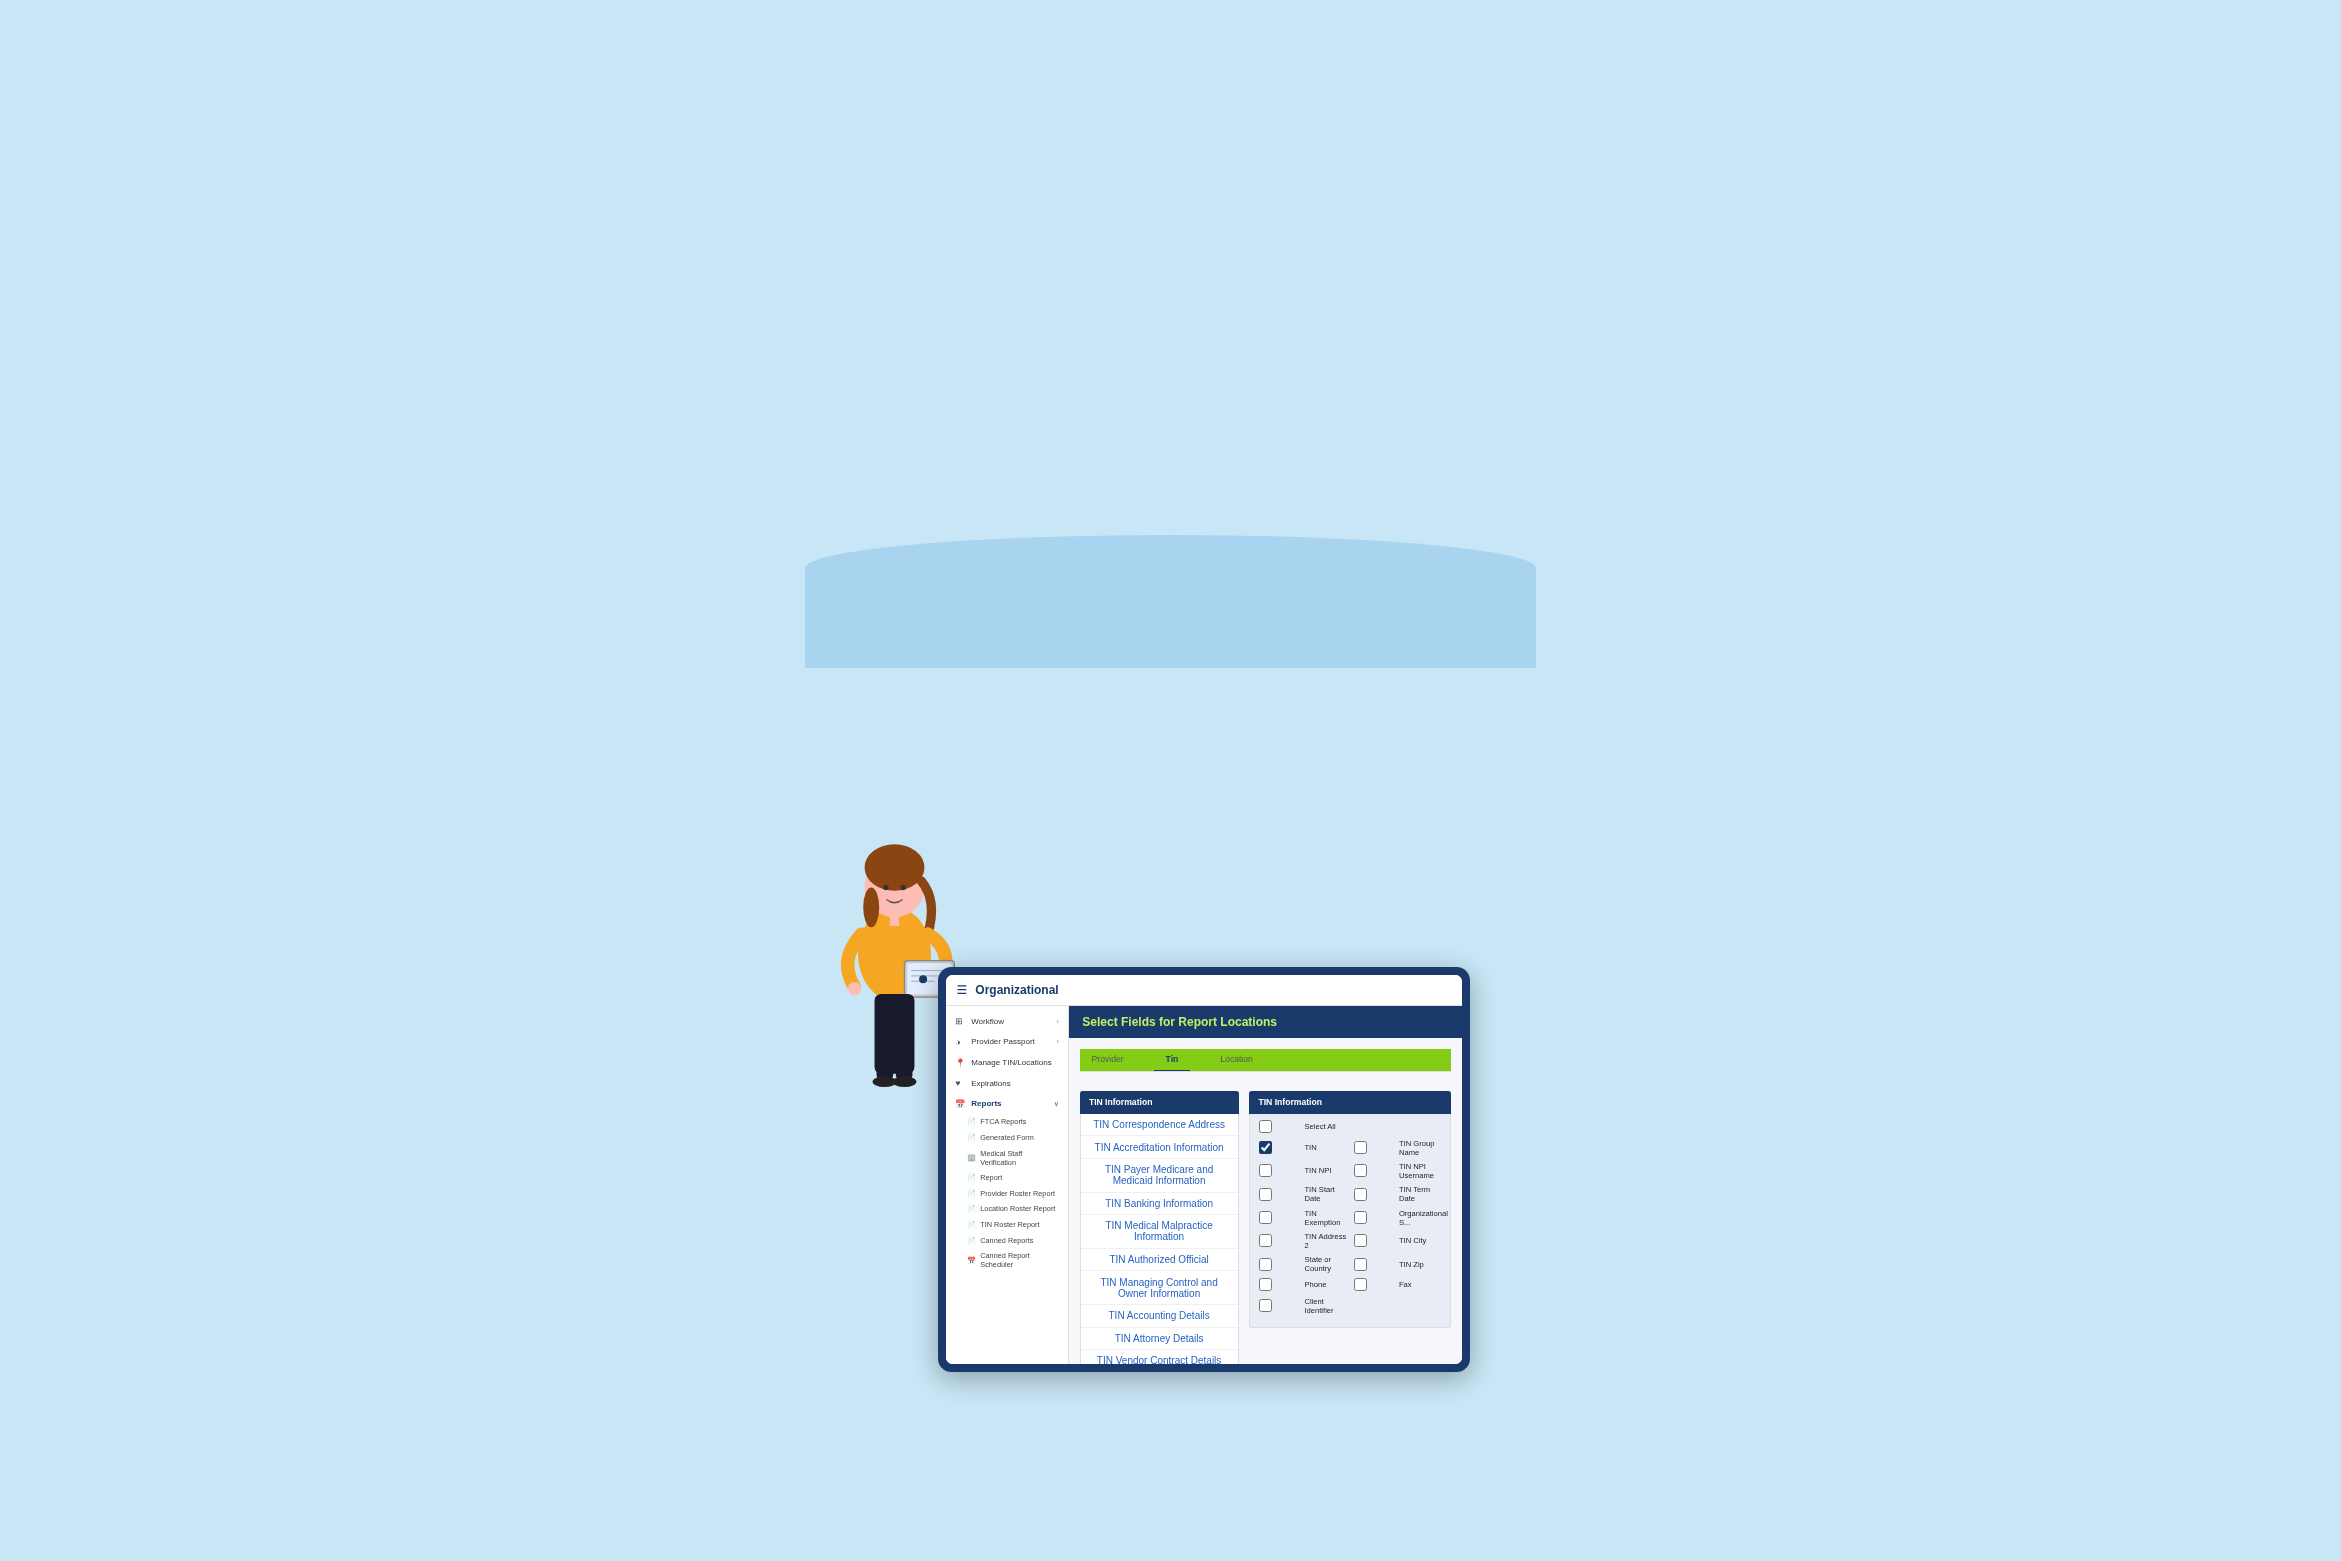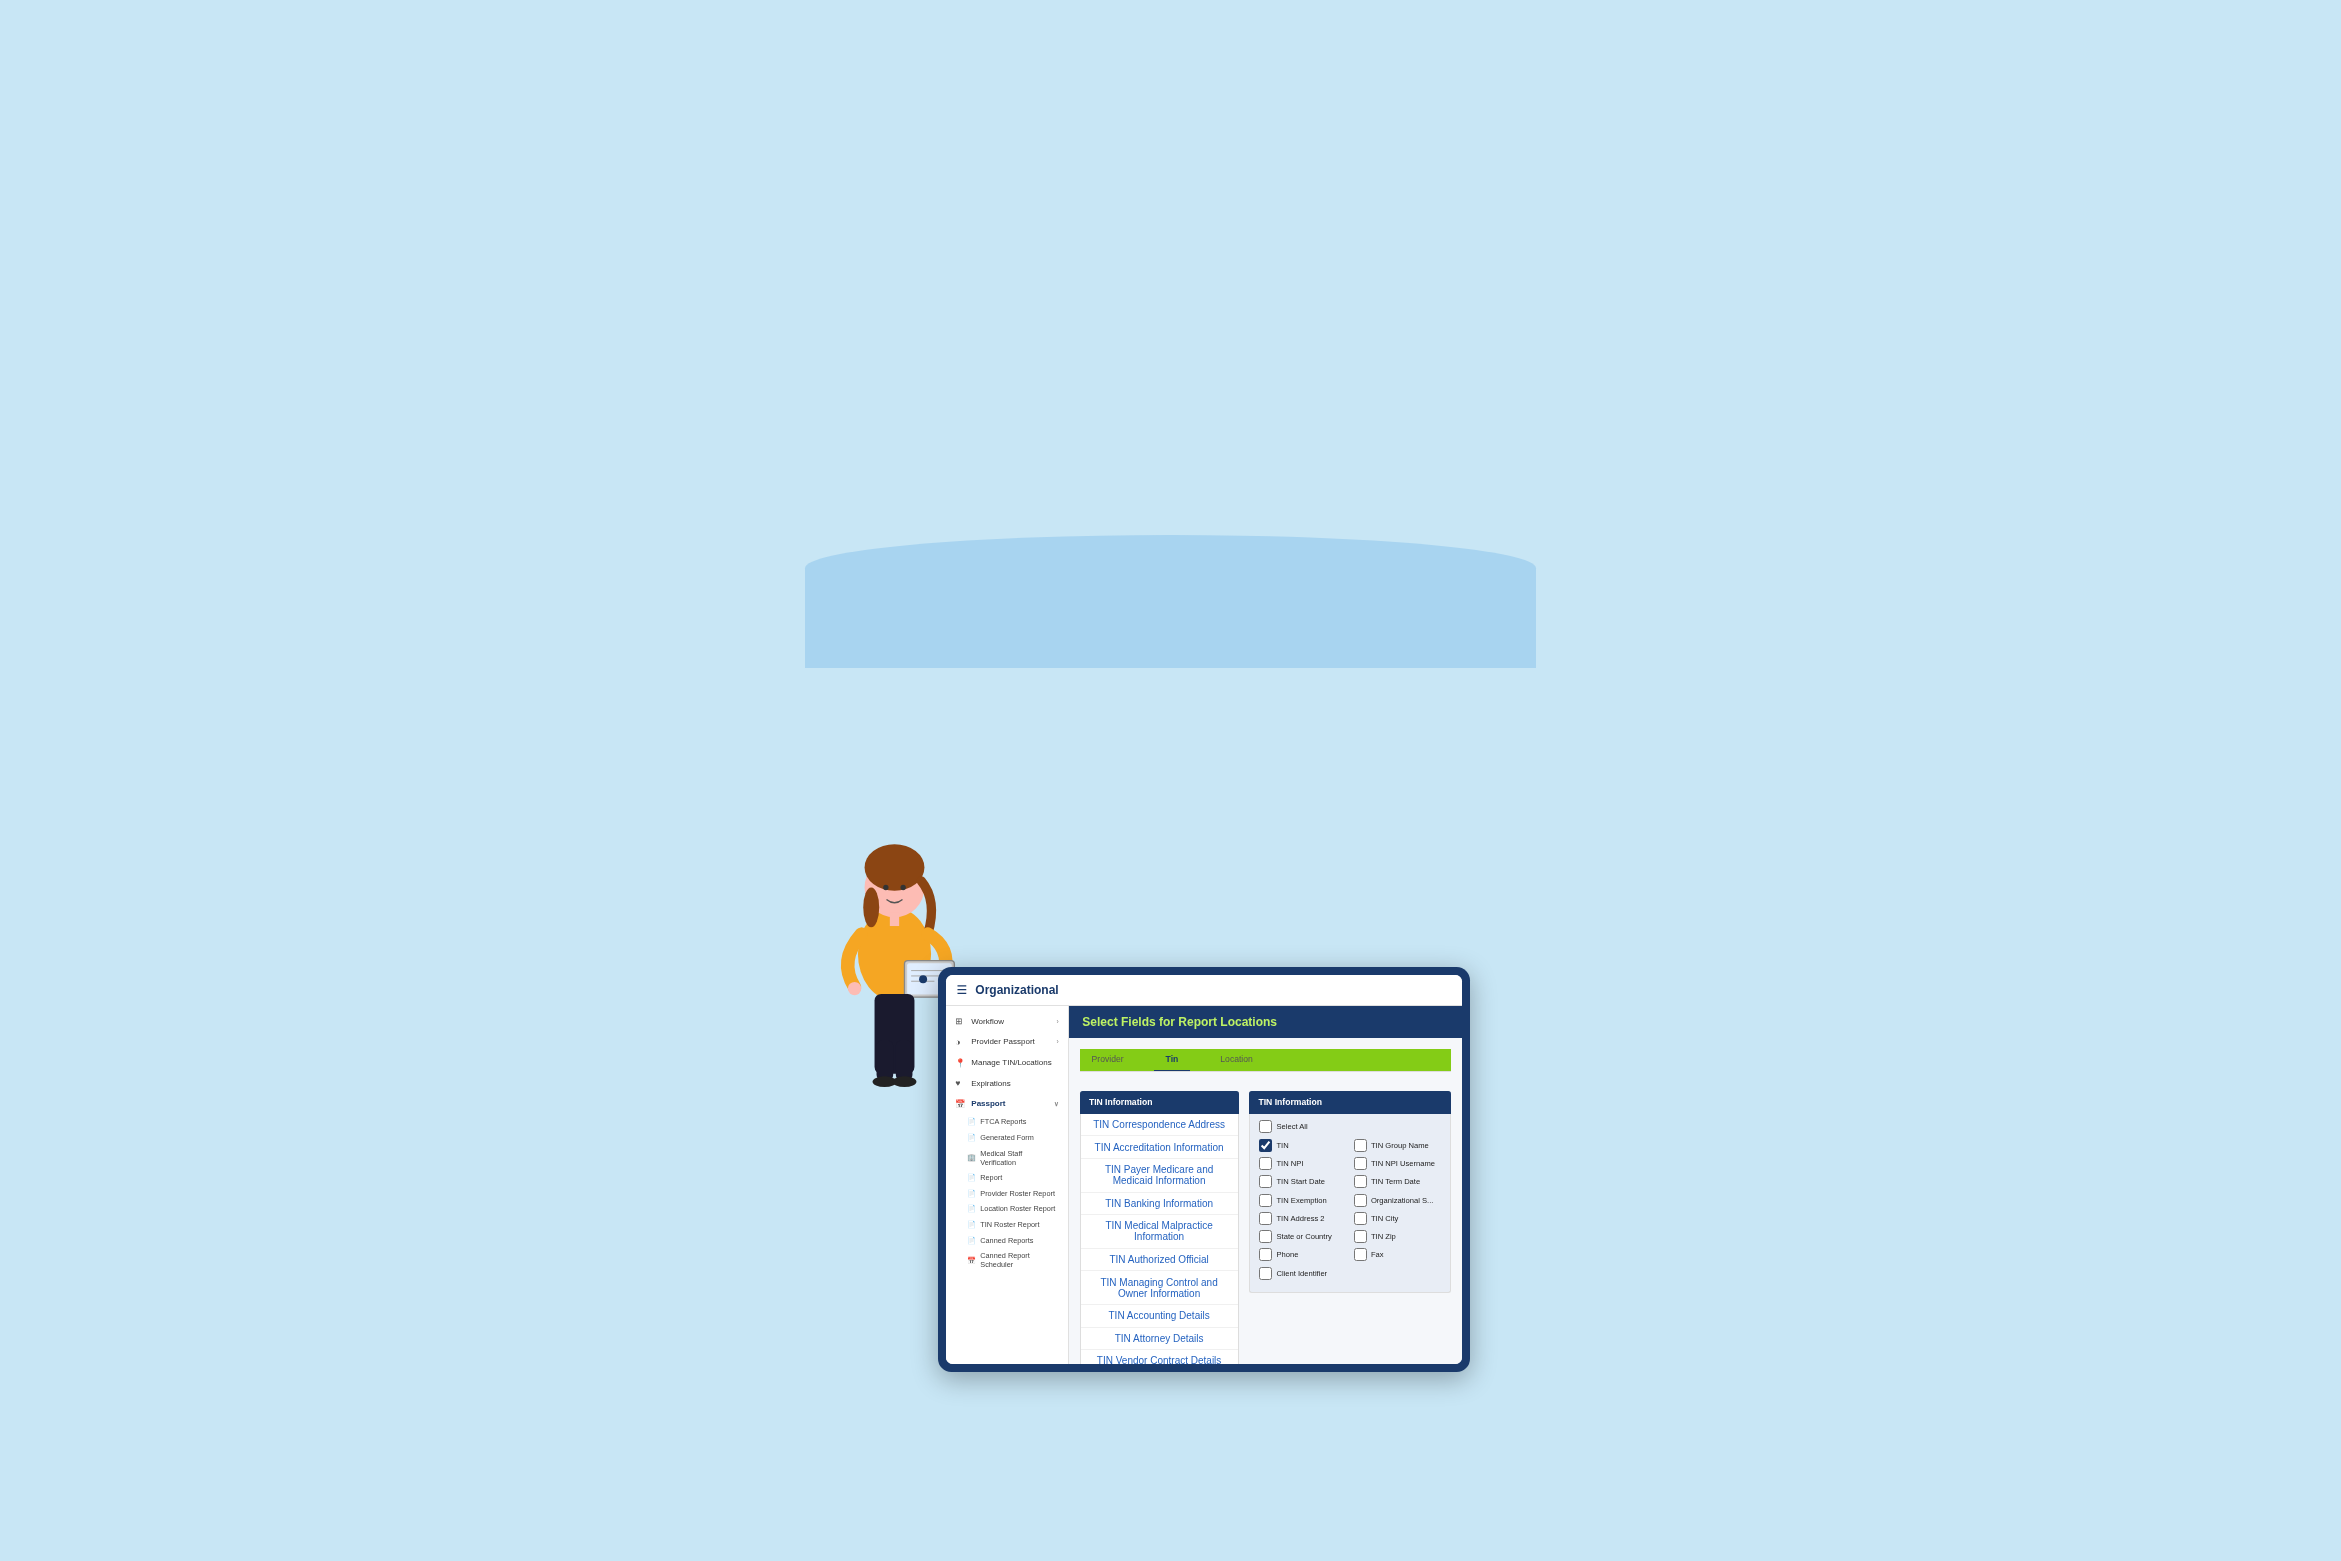--- a/index.html
+++ b/index.html
@@ -216,20 +216,21 @@
       display: flex;
       justify-content: space-between;
       margin-bottom: 5.3px;
     }
     .check-item {
       display: flex;
       align-items: center;
       font-size: 7.6px;
       color: #222;
       width: 48%;
+      gap: 28px;
     }
     .check-item input[type="checkbox"] {
       margin-right: 4px;
       accent-color: #1a3a6b;
     }
 
     
     .character {
       position: absolute;
       left: 13.3px;
@@ -338,21 +339,21 @@
             <span class="si-label">Manage TIN/Locations</span>
           </div>
 
           <div class="sidebar-item">
             <span class="si-icon">♥</span>
             <span class="si-label">Expirations</span>
           </div>
 
           <div class="sidebar-item active">
             <span class="si-icon">📅</span>
-            <span class="si-label">Passport</span>
+            <span class="si-label">Reports</span>
             <span class="si-arrow">∨</span>
           </div>
 
           <div class="sidebar-sub">
             <div class="sidebar-sub-item">
               <span class="sub-icon">📄</span>
               <span>FTCA Reports</span>
             </div>
             <div class="sidebar-sub-item">
               <span class="sub-icon">📄</span>

